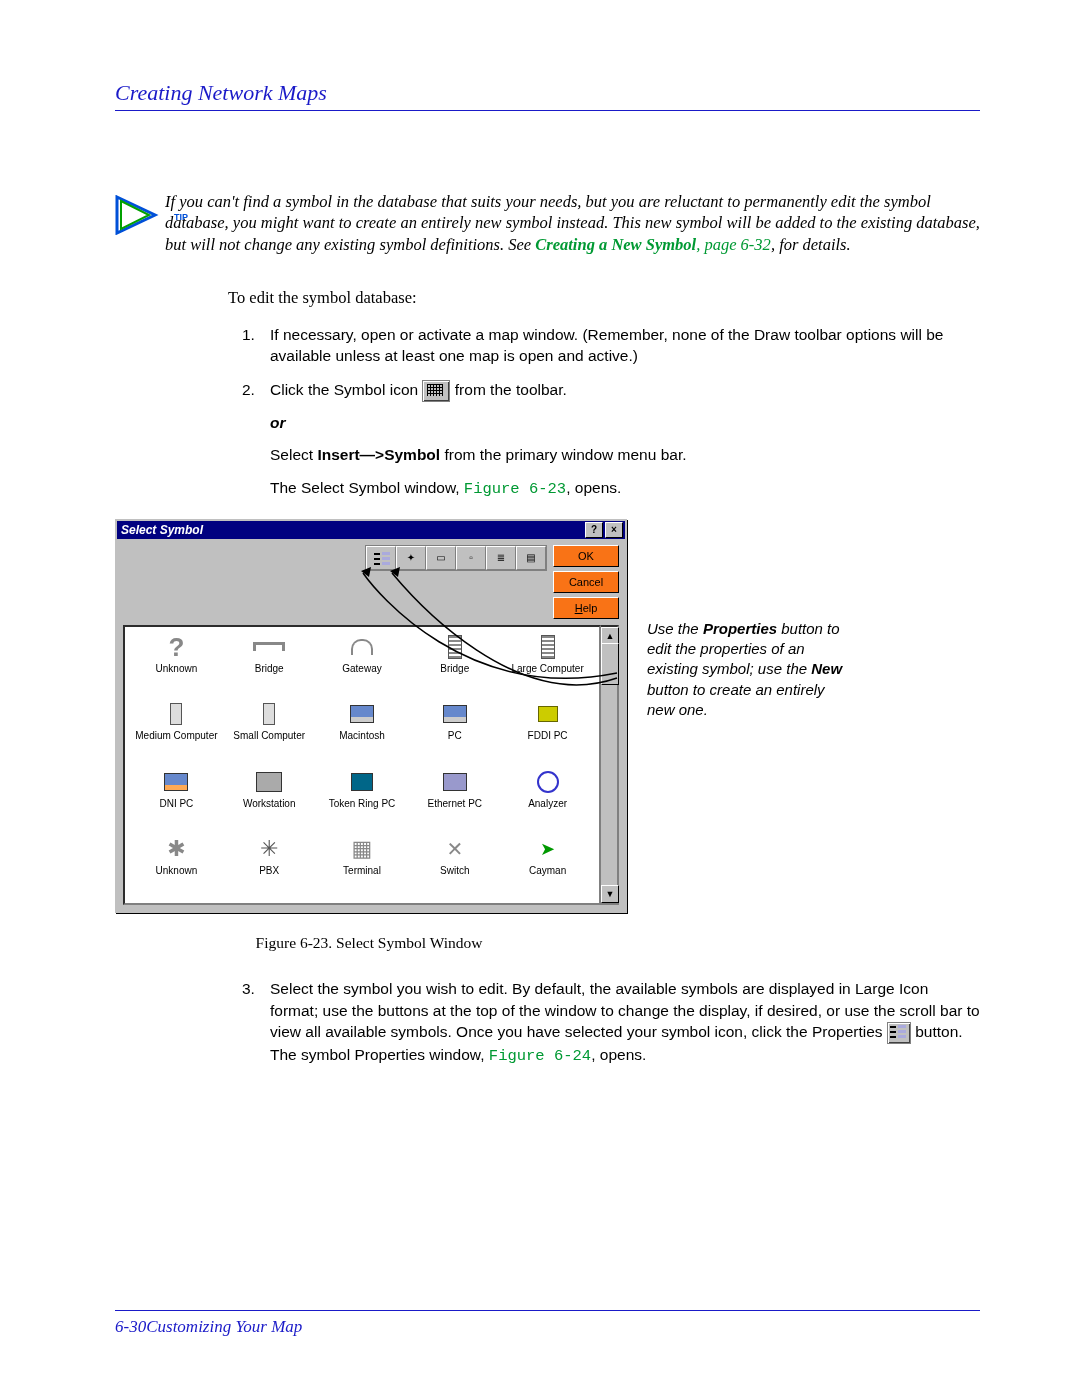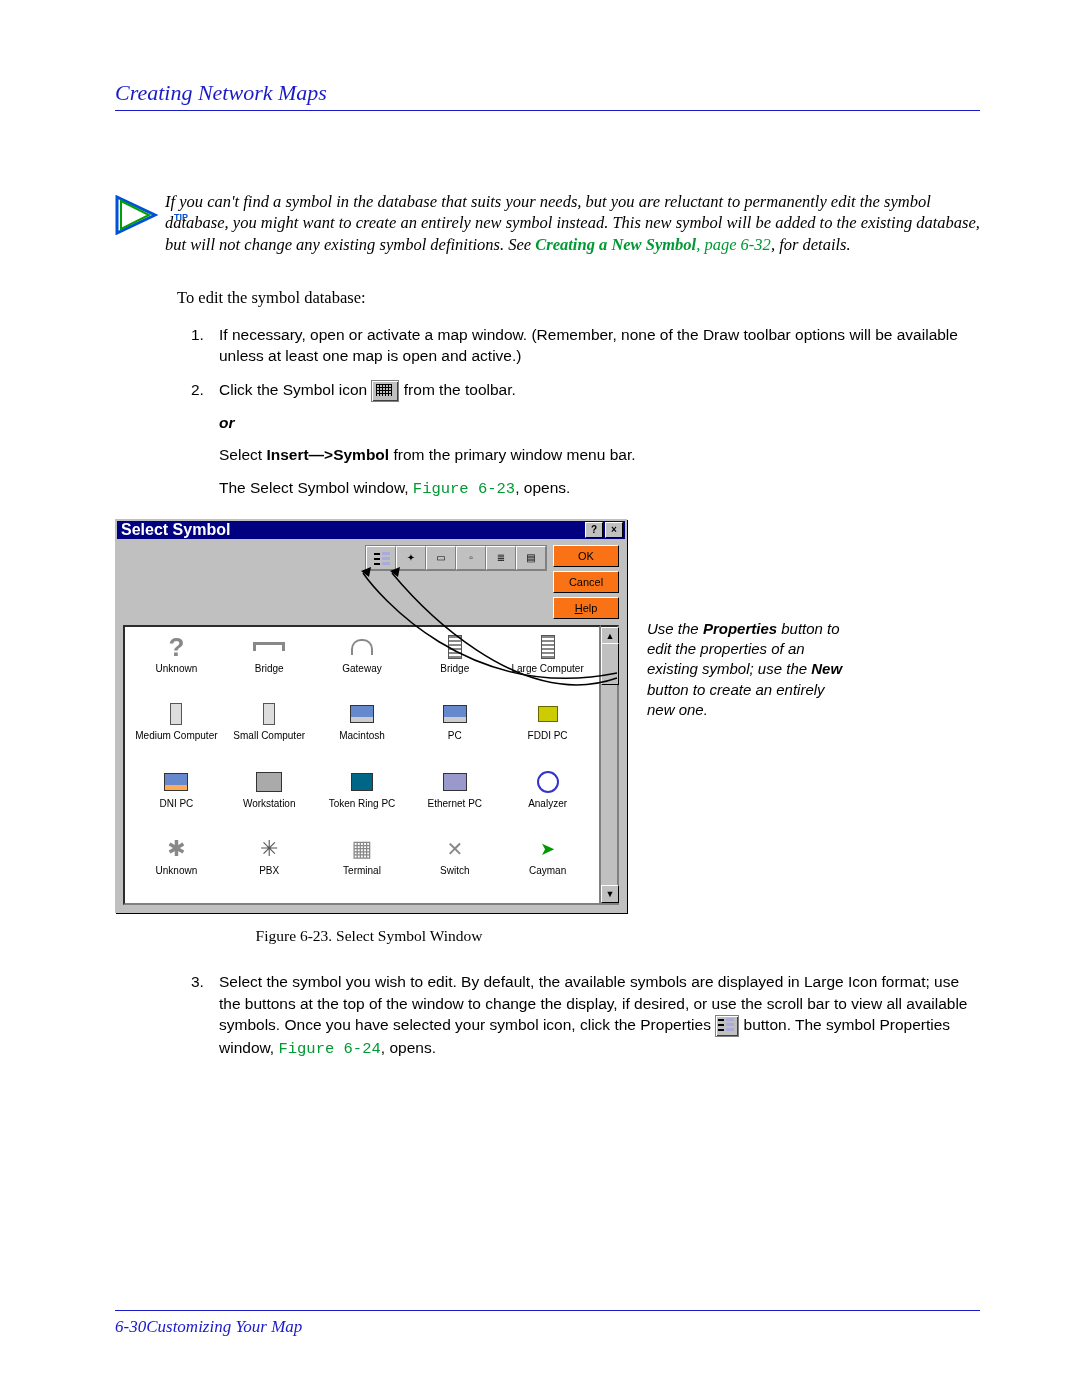--- a/index.html
+++ b/index.html
@@ -22,21 +22,21 @@
     font-style: italic;
     font-size: 22px;
     border-bottom: 1px solid #1a1ac8;
     padding-bottom: 4px;
   }
   .tip-block { display: flex; margin-top: 80px; }
   .tip-icon-cell { width: 50px; flex-shrink: 0; padding-top: 4px; }
   .tip-text { font-style: italic; font-size: 16.5px; line-height: 1.3; }
   .green-link { color: #009933; font-weight: bold; font-style: italic; }
   .green-link-plain { color: #009933; font-style: italic; }
-  .body-col { margin-left: 62px; margin-top: 26px; font-size: 16.5px; line-height: 1.35; }
+  .body-col { margin-left: 113px; margin-top: 26px; font-size: 16.5px; line-height: 1.35; }
   .ol { list-style: none; padding: 0; margin: 0 0 0 14px; }
   .ol li { display: flex; gap: 10px; margin-top: 12px; font-family: Arial, Helvetica, sans-serif; font-size: 15.5px; line-height: 1.4;}
   .ol li .num { width: 18px; flex-shrink:0; }
   .sans { font-family: Arial, Helvetica, sans-serif; font-size: 15.5px; line-height: 1.4; }
   .serif { font-family: "Times New Roman", Times, serif; font-size: 16.5px; }
   .or { font-style: italic; font-weight: bold; margin: 10px 0 10px 0; }
   .bold { font-weight: bold; }
   .toolbar-icon {
     display: inline-block;
     width: 26px; height: 20px;
@@ -68,21 +68,21 @@
     font-size: 11px;
     background:#c0c0c0;
     border: 2px solid #c0c0c0;
     box-shadow: 1px 1px 0 #000;
     user-select:none;
   }
   .titlebar {
     height: 18px; background:#000080; color:#fff; display:flex; align-items:center;
     padding: 0 2px; font-weight:bold;
   }
-  .titlebar .title { flex:1; padding-left:2px; font-size:16px; }
+  .titlebar .title { flex:1; padding-left:2px; font-size:12px;font-style:italic; }
   .tb-btn { width:16px; height:14px; background:#c0c0c0; border:1px solid #fff; border-right-color:#000; border-bottom-color:#000; margin-left:2px; display:flex; align-items:center; justify-content:center; color:#000; font-size:10px; font-weight:bold; line-height:1;}
   .win-body { padding: 6px; position:relative; }
   .top-row { display:flex; align-items:flex-start; gap:6px; }
   .view-btns { display:flex; gap:0; border:1px solid #808080; }
   .view-btn { width:28px; height:22px; background:#c0c0c0; border:1px solid #fff; border-right-color:#808080; border-bottom-color:#808080; display:flex; align-items:center;justify-content:center; font-size:10px;}
   .ok-col { width:66px; display:flex; flex-direction:column; gap:4px; }
   .win-btn { height:20px; background:#f97316; border:1px solid #fff; border-right-color:#000; border-bottom-color:#000; font-size:11px; display:flex;align-items:center;justify-content:center; font-family:"MS Sans Serif",Arial,sans-serif;}
   .scroll-area { margin-top:6px; display:flex; }
   .icon-grid {
     flex:1; background:#fff; border:2px inset #808080; padding:6px 6px 2px;
@@ -111,21 +111,21 @@
   .g-eth::before{content:'';display:block;width:22px;height:16px;background:#99c;border:1px solid #333;}
   .g-an::before{content:'';display:block;width:18px;height:18px;border:2px solid #33c;border-radius:50%;}
   .g-router::before{content:'✱';color:#888;font-size:22px;}
   .g-pbx::before{content:'✳';color:#555;font-size:22px;}
   .g-term::before{content:'▦';color:#888;font-size:22px;}
   .g-sw::before{content:'✕';color:#888;font-size:20px;}
   .g-cay::before{content:'➤';color:#090;font-size:18px;}
   
   svg.callout{position:absolute; top:24px; left:0; pointer-events:none;}
   .side-note { width:200px; font-family: Arial, Helvetica, sans-serif; font-style: italic; font-size:15px; line-height:1.35; margin-top:100px;}
-  .caption { text-align:center; font-family:"Times New Roman",serif; font-size:15.5px; margin-top:14px; width:508px; }
+  .caption { text-align:center; font-family:"Times New Roman",serif; font-size:15.5px; margin-top:21px; width:508px; }
   .footer { position:absolute; bottom:60px; left:115px; right:100px; border-top:1px solid #1a1ac8; padding-top:6px; display:flex; font-style:italic; color:#1a1ac8; font-size:17px;}
   .u { text-decoration: underline; }
   .green-ref { color:#009933; font-family: Liberation Mono, monospace;}
 </style>
 </head>
 <body>
 
 <div class="page">
   <div class="header-title">Creating Network Maps</div>
 

